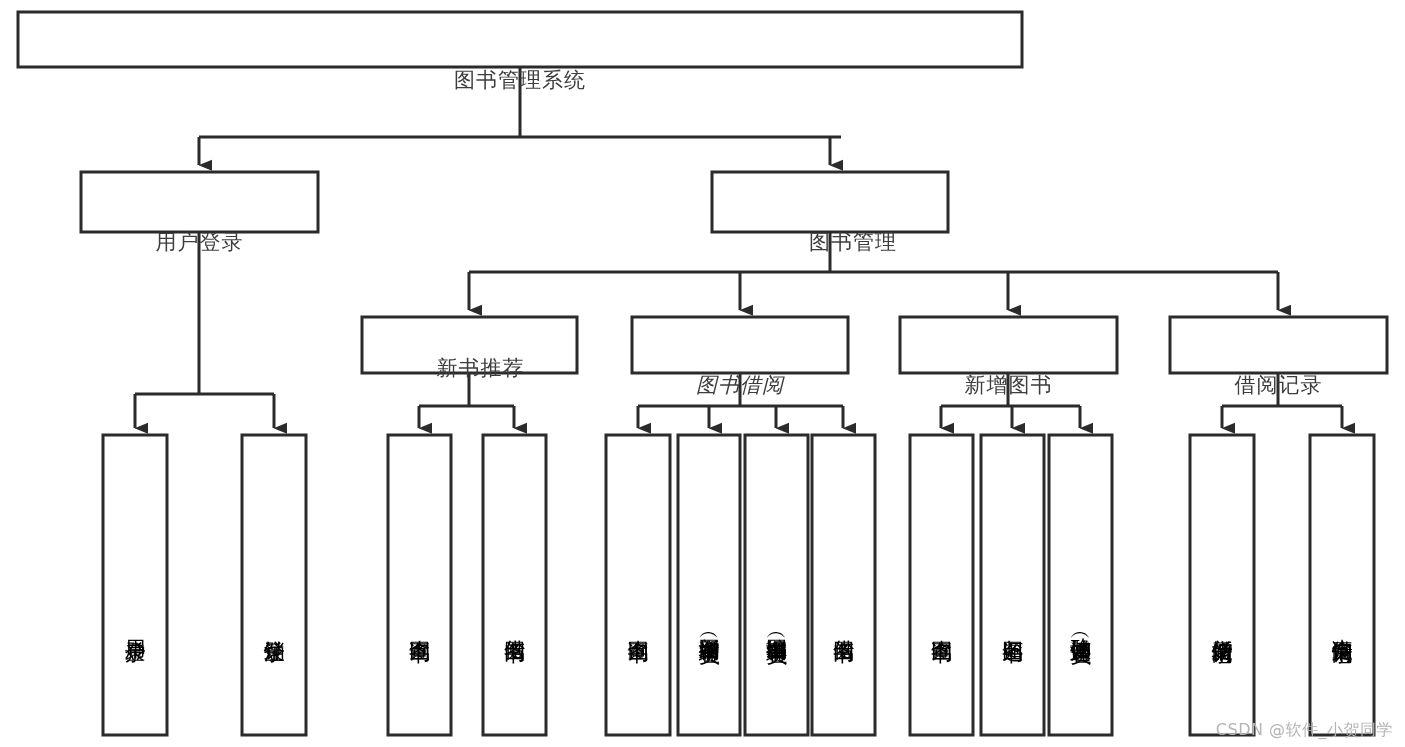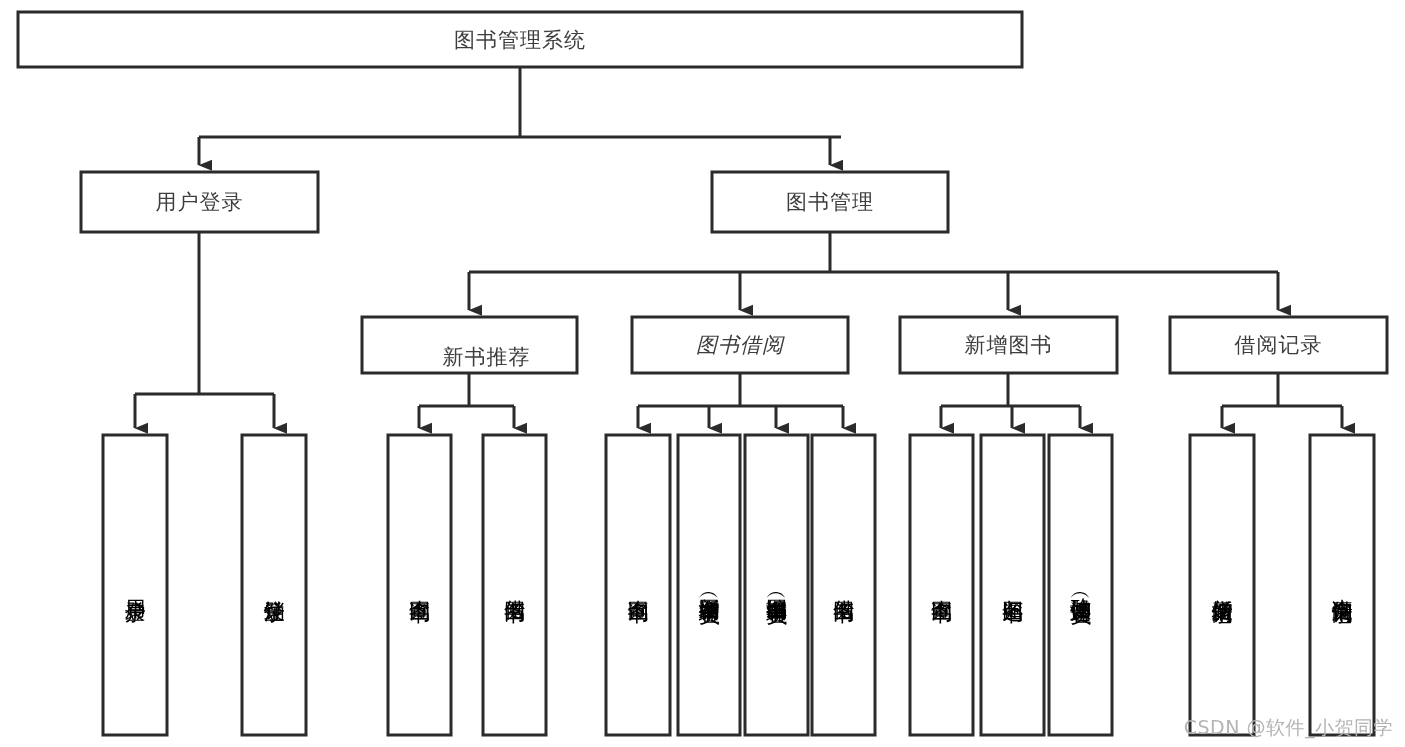--- a/index.html
+++ b/index.html
@@ -53,27 +53,28 @@
     white-space: nowrap;
     display: block;
   }
   .vlabel-wrap {
     width: 100%;
     height: 100%;
     display: flex;
     align-items: center;
     justify-content: center;
     overflow: hidden;
+    margin-top: 40px;
   }
   .watermark {
     position: absolute;
     right: 12px;
     bottom: 6px;
     font-family: "DejaVu Sans", "Liberation Sans", sans-serif;
-    font-size: 19px;
+    font-size: 16px;
     color: #b4b4b4;
     white-space: nowrap;
     pointer-events: none;
     letter-spacing: 0.5px;
   }
 </style>
 </head>
 <body>
 
 <div id="diagram-root">
@@ -167,26 +168,26 @@
       <div style="position: absolute; left: 18px; top: 12px; width: 1004px; height: 55px; pointer-events: none;">
         <div class="vlabel-wrap">
           <span style="font-family: &quot;DejaVu Sans&quot;, &quot;Liberation Sans&quot;, sans-serif; font-size: 21px; color: rgb(61, 61, 61); white-space: nowrap; letter-spacing: 1px;">图书管理系统</span>
         </div>
       </div>
       <div style="position: absolute; left: 81px; top: 172px; width: 237px; height: 60px; pointer-events: none;">
         <div class="vlabel-wrap">
           <span style="font-family: &quot;DejaVu Sans&quot;, &quot;Liberation Sans&quot;, sans-serif; font-size: 21px; color: rgb(61, 61, 61); white-space: nowrap; letter-spacing: 1px;">用户登录</span>
         </div>
       </div>
-      <div style="position: absolute; left: 712px; top: 172px; width: 236px; height: 60px; pointer-events: none;">
+      <div style="position: absolute; left: 712px; top: 172px; width: 236px; height: 60px; pointer-events: none; padding-left: 23px;">
         <div class="vlabel-wrap">
           <span style="font-family: &quot;DejaVu Sans&quot;, &quot;Liberation Sans&quot;, sans-serif; font-size: 21px; color: rgb(61, 61, 61); white-space: nowrap; letter-spacing: 1px;">图书管理</span>
         </div>
       </div>
-      <div style="position: absolute; left: 362px; top: 329px; width: 237px; height: 56px; pointer-events: none; padding-left: 6px;">
+      <div style="position: absolute; left: 362px; top: 300px; width: 237px; height: 56px; pointer-events: none;">
         <div class="vlabel-wrap">
           <span style="font-family: &quot;DejaVu Sans&quot;, &quot;Liberation Sans&quot;, sans-serif; font-size: 21px; color: rgb(61, 61, 61); white-space: nowrap; letter-spacing: 1px;">新书推荐</span>
         </div>
       </div>
       <div style="position: absolute; left: 632px; top: 317px; width: 216px; height: 56px; pointer-events: none; font-style: italic;">
         <div class="vlabel-wrap">
           <span style="font-family: &quot;DejaVu Sans&quot;, &quot;Liberation Sans&quot;, sans-serif; font-size: 21px; color: rgb(61, 61, 61); white-space: nowrap; letter-spacing: 1px;">图书借阅</span>
         </div>
       </div>
       <div style="position: absolute; left: 900px; top: 317px; width: 217px; height: 56px; pointer-events: none;">

